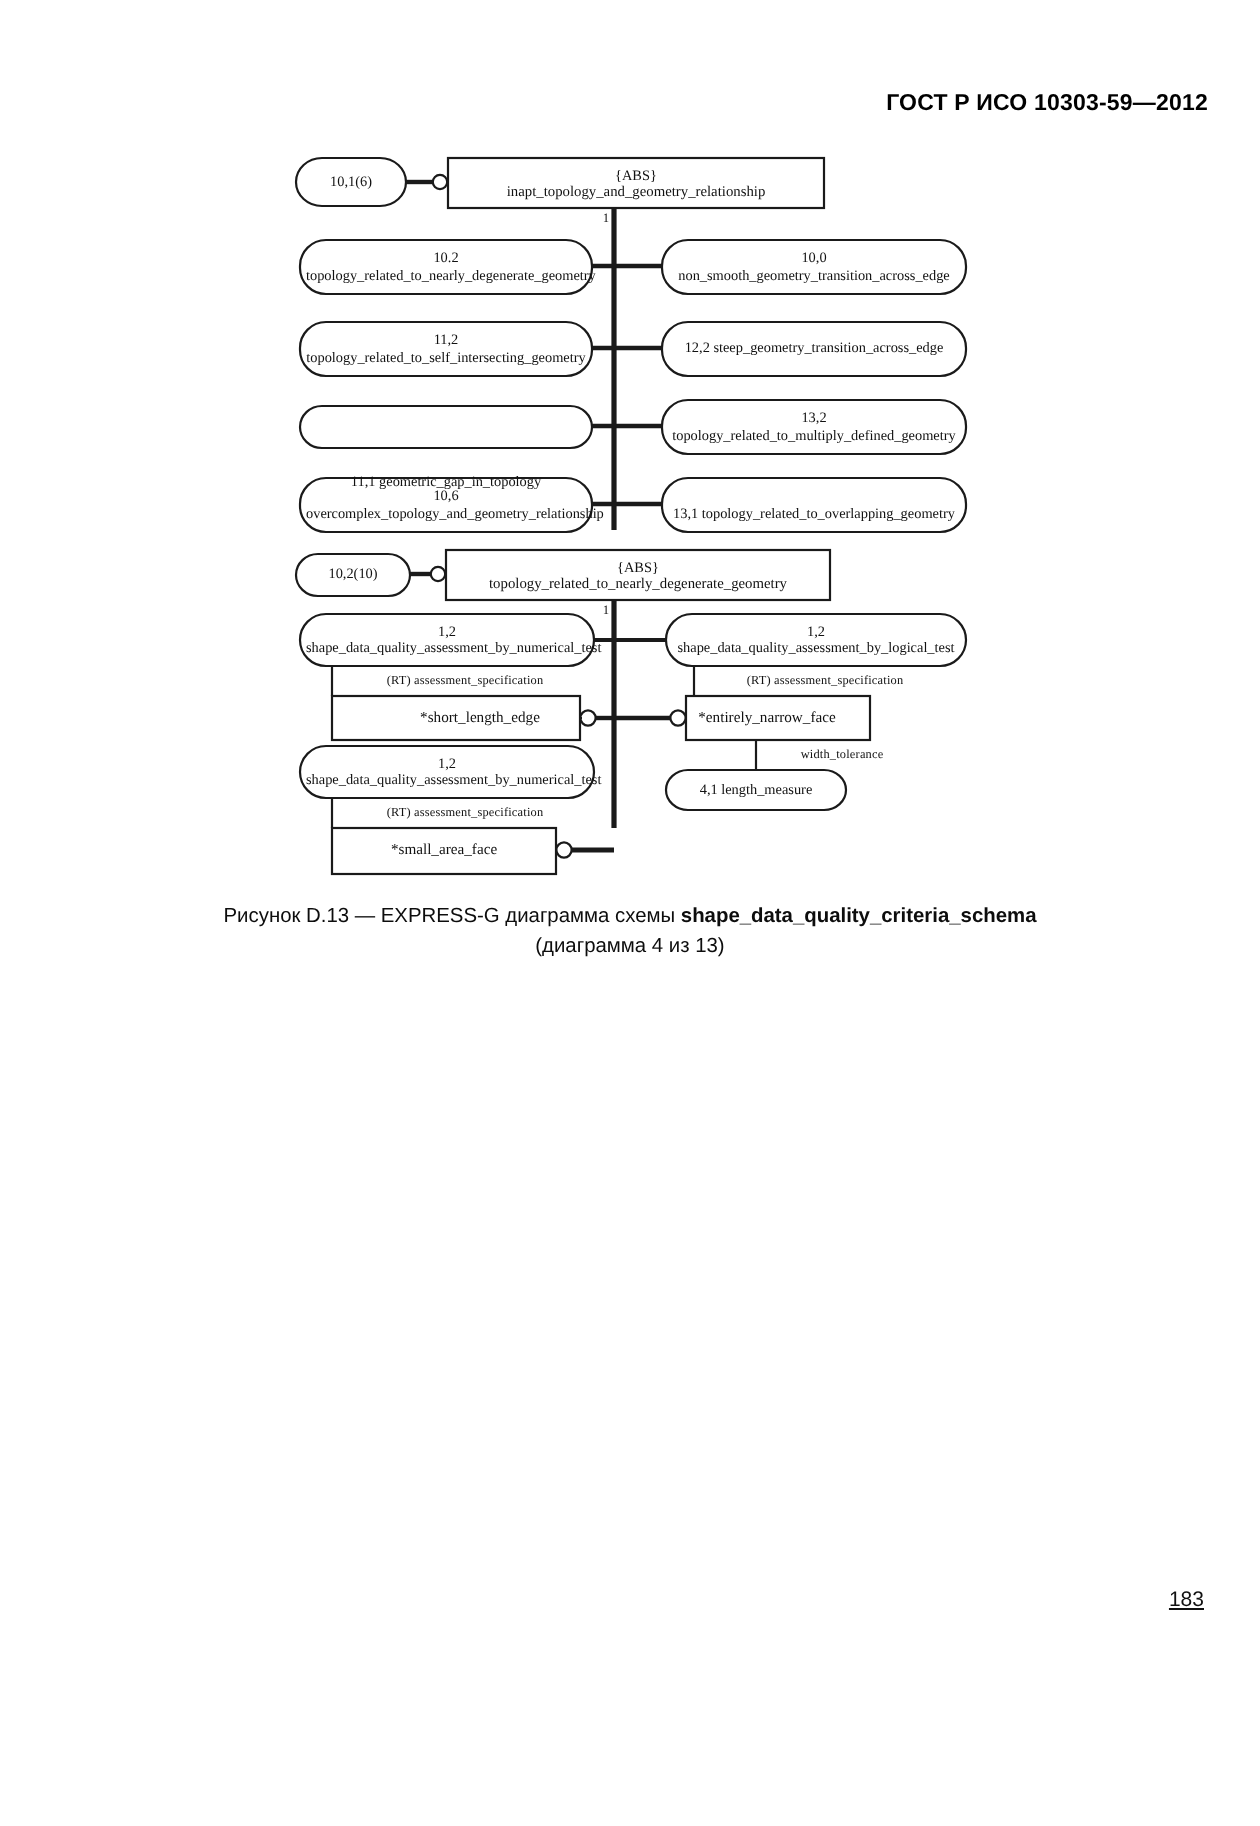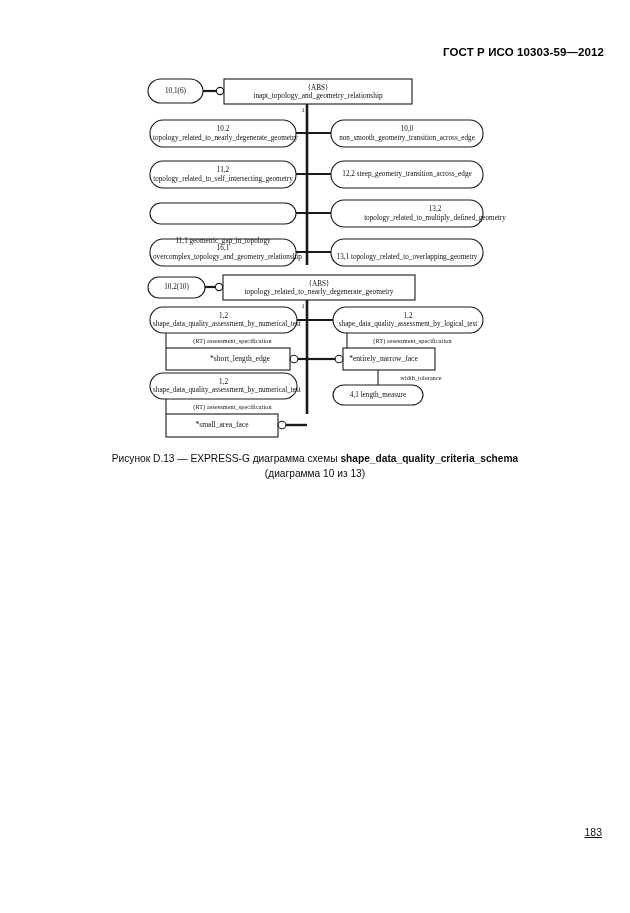--- a/index.html
+++ b/index.html
@@ -50,21 +50,21 @@
     position:absolute; left:0; right:0; top:452px;
     text-align:center;
     font-family:"Liberation Sans", sans-serif;
     font-size:10.2px; color:#0d0d0d; line-height:1.45;
   }
   .caption b{font-weight:bold;}
   .caption .line2{display:block;}
 
   
   .page-number{
-    position:absolute; right:28px; top:826px;
+    position:absolute; right:28px; top:794px;
     font-family:"Liberation Sans", sans-serif;
     font-size:10.5px; color:#111;text-decoration:underline;
   }
 </style>
 </head>
 <body>
 
 <div class="page">
 
   <div class="doc-header">ГОСТ Р ИСО 10303-59—2012</div>
@@ -159,30 +159,30 @@
     <div class="node t-sub" style="left:153px;top:120px;width:140px;height:27px;">
       <span>10.2  topology_related_to_nearly_degenerate_geometry</span>
     </div>
     <div class="node t-sub" style="left:153px;top:161px;width:140px;height:27px;">
       <span>11,2  topology_related_to_self_intersecting_geometry</span>
     </div>
     <div class="node t-sub" style="left:153px;top:203px;width:140px;height:21px;margin-top:28px;">
       <span>11,1  geometric_gap_in_topology</span>
     </div>
     <div class="node t-sub" style="left:153px;top:239px;width:140px;height:27px;">
-      <span>16,1  overcomplex_topology_and_geometry_relationship</span>
+      <span>10,6  overcomplex_topology_and_geometry_relationship</span>
     </div>
 
     <div class="node t-sub" style="left:334px;top:120px;width:146px;height:27px;">
       <span>10,0  non_smooth_geometry_transition_across_edge</span>
     </div>
     <div class="node t-sub" style="left:334px;top:161px;width:146px;height:27px;">
       <span>12,2  steep_geometry_transition_across_edge</span>
     </div>
-    <div class="node t-sub" style="left:334px;top:200px;width:146px;height:27px;margin-left:28px;">
+    <div class="node t-sub" style="left:334px;top:200px;width:146px;height:27px;">
       <span>13,2  topology_related_to_multiply_defined_geometry</span>
     </div>
     <div class="node t-sub" style="left:334px;top:239px;width:146px;height:37px;">
       <span>13,1  topology_related_to_overlapping_geometry</span>
     </div>
 
     <div class="node t-ref" style="left:148px;top:277px;width:57px;height:21px;">
       <span>10,2(10)</span>
     </div>
 
@@ -231,18 +231,18 @@
       <span>(RT) assessment_specification</span>
     </div>
     <div class="node t-attr" style="left:166px;top:414px;width:112px;height:23px;">
       <span>*small_area_face</span>
     </div>
 
   </div>
 
   <div class="caption">
     <span>Рисунок D.13 — EXPRESS-G диаграмма схемы </span><b>shape_data_quality_criteria_schema</b>
-    <span class="line2">(диаграмма 10 из 13)</span>
+    <span class="line2">(диаграмма 4 из 13)</span>
   </div>
 
   <div class="page-number">183</div>
 
 </div>
 
 </body></html>

